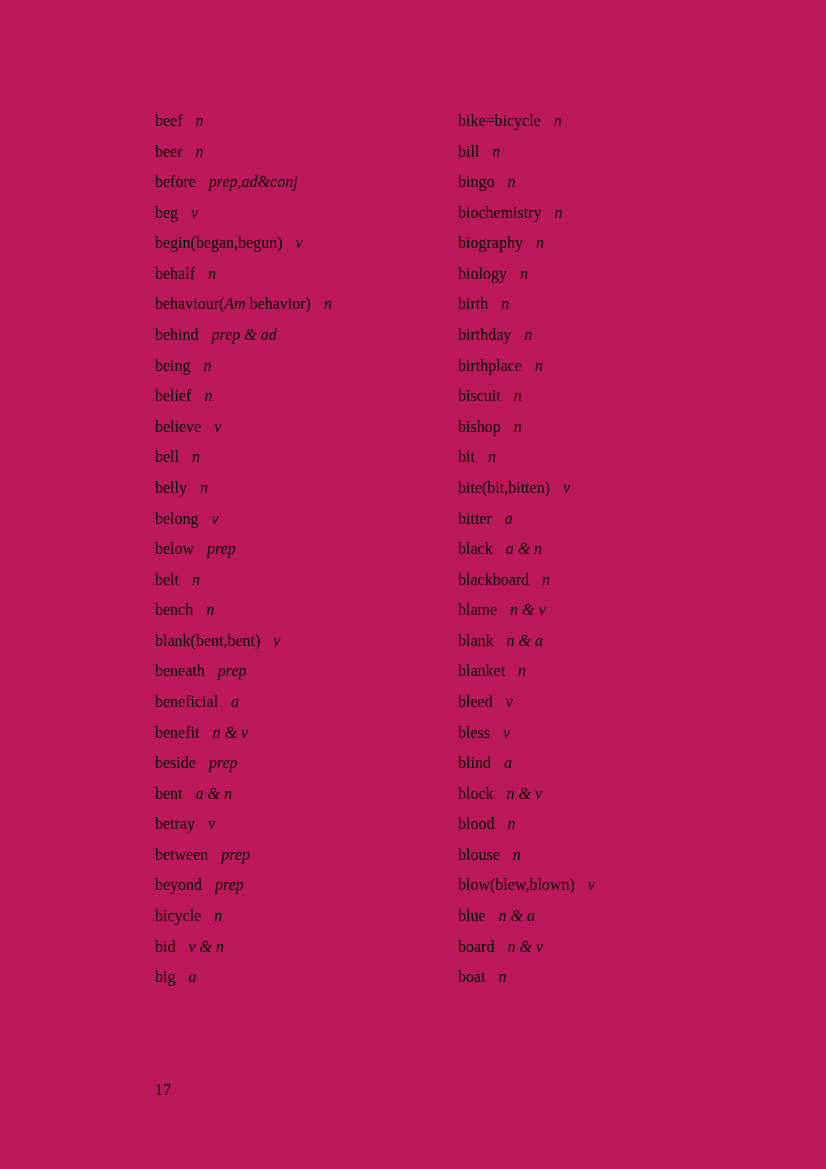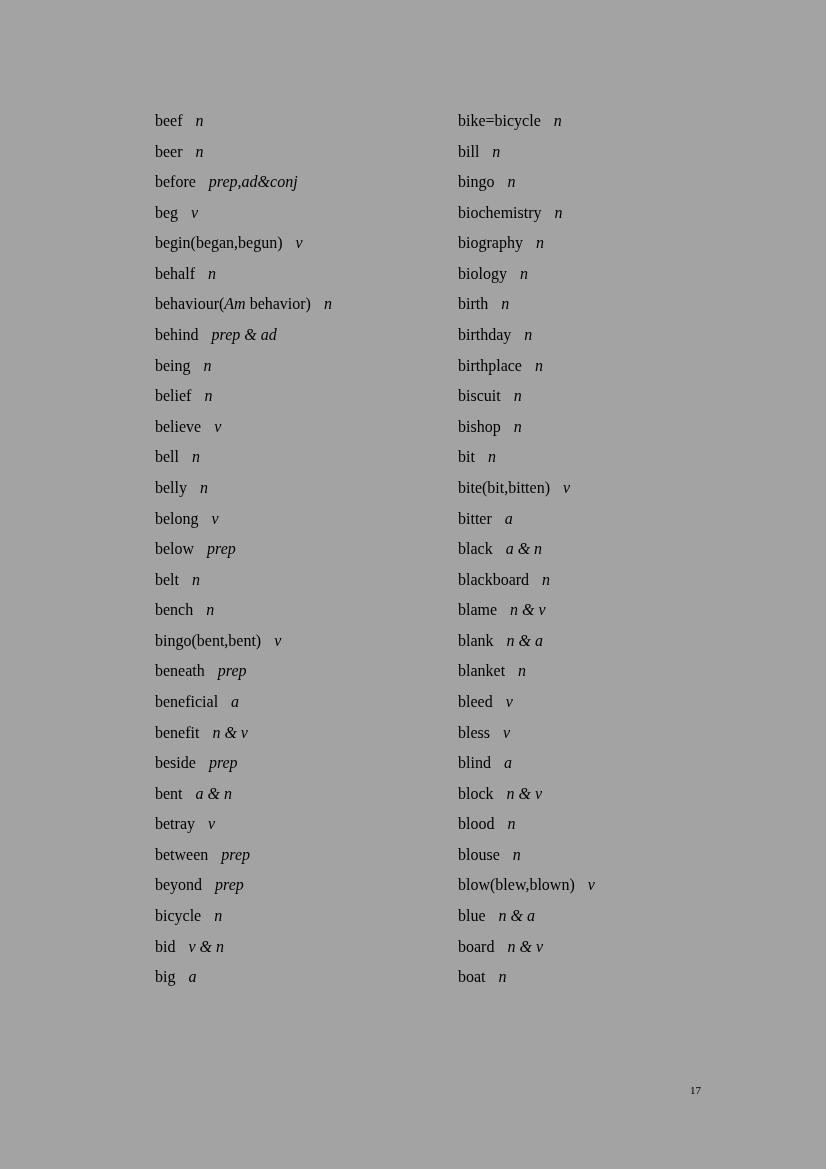--- a/index.html
+++ b/index.html
@@ -4,21 +4,21 @@
 <style>
   html, body {
     margin: 0;
     padding: 0;
     background: #ffffff;
   }
   .page {
     position: relative;
     width: 826px;
     height: 1169px;
-    background: #a3a3a3;
+    background: #be185d;
     color: #000000;
     font-family: "Liberation Serif", "DejaVu Serif", serif;
     overflow: hidden;
   }
   .columns {
     position: absolute;
     top: 106px;
     left: 0;
     width: 100%;
     height: 950px;
@@ -43,22 +43,22 @@
   }
   .pos {
     font-style: italic;
     margin-left: 13px;
   }
   .page-number {
     position: absolute;
     top: 1081px;
     left: 155px;
     width: 546px;
-    text-align: right;
-    font-size: 11px;
+    text-align: left;
+    font-size: 16px;
     line-height: 18px;
   }
 </style>
 </head>
 <body>
 
 <div class="page">
   <div class="columns">
     <div class="col col-left">
         <div class="entry-row"><span class="word">beef</span><span class="pos">n</span></div>
@@ -71,21 +71,21 @@
         <div class="entry-row"><span class="word">behind</span><span class="pos">prep &amp; ad</span></div>
         <div class="entry-row"><span class="word">being</span><span class="pos">n</span></div>
         <div class="entry-row"><span class="word">belief</span><span class="pos">n</span></div>
         <div class="entry-row"><span class="word">believe</span><span class="pos">v</span></div>
         <div class="entry-row"><span class="word">bell</span><span class="pos">n</span></div>
         <div class="entry-row"><span class="word">belly</span><span class="pos">n</span></div>
         <div class="entry-row"><span class="word">belong</span><span class="pos">v</span></div>
         <div class="entry-row"><span class="word">below</span><span class="pos">prep</span></div>
         <div class="entry-row"><span class="word">belt</span><span class="pos">n</span></div>
         <div class="entry-row"><span class="word">bench</span><span class="pos">n</span></div>
-        <div class="entry-row"><span class="word">bingo(bent,bent)</span><span class="pos">v</span></div>
+        <div class="entry-row"><span class="word">blank(bent,bent)</span><span class="pos">v</span></div>
         <div class="entry-row"><span class="word">beneath</span><span class="pos">prep</span></div>
         <div class="entry-row"><span class="word">beneficial</span><span class="pos">a</span></div>
         <div class="entry-row"><span class="word">benefit</span><span class="pos">n &amp; v</span></div>
         <div class="entry-row"><span class="word">beside</span><span class="pos">prep</span></div>
         <div class="entry-row"><span class="word">bent</span><span class="pos">a &amp; n</span></div>
         <div class="entry-row"><span class="word">betray</span><span class="pos">v</span></div>
         <div class="entry-row"><span class="word">between</span><span class="pos">prep</span></div>
         <div class="entry-row"><span class="word">beyond</span><span class="pos">prep</span></div>
         <div class="entry-row"><span class="word">bicycle</span><span class="pos">n</span></div>
         <div class="entry-row"><span class="word">bid</span><span class="pos">v &amp; n</span></div>

